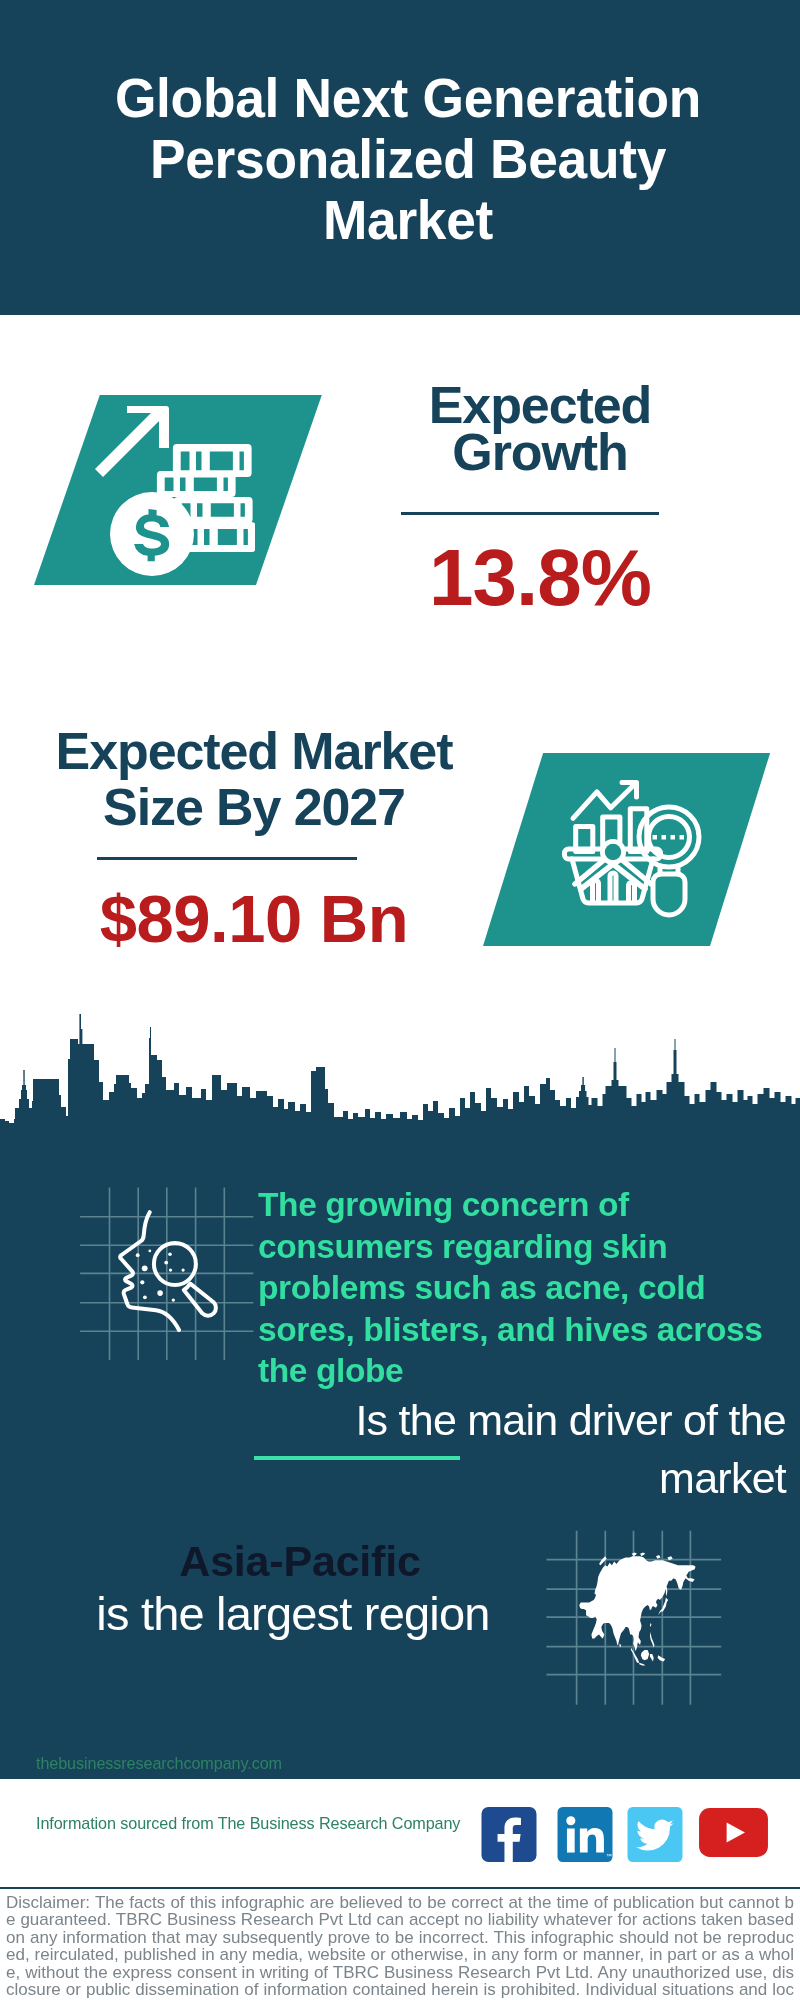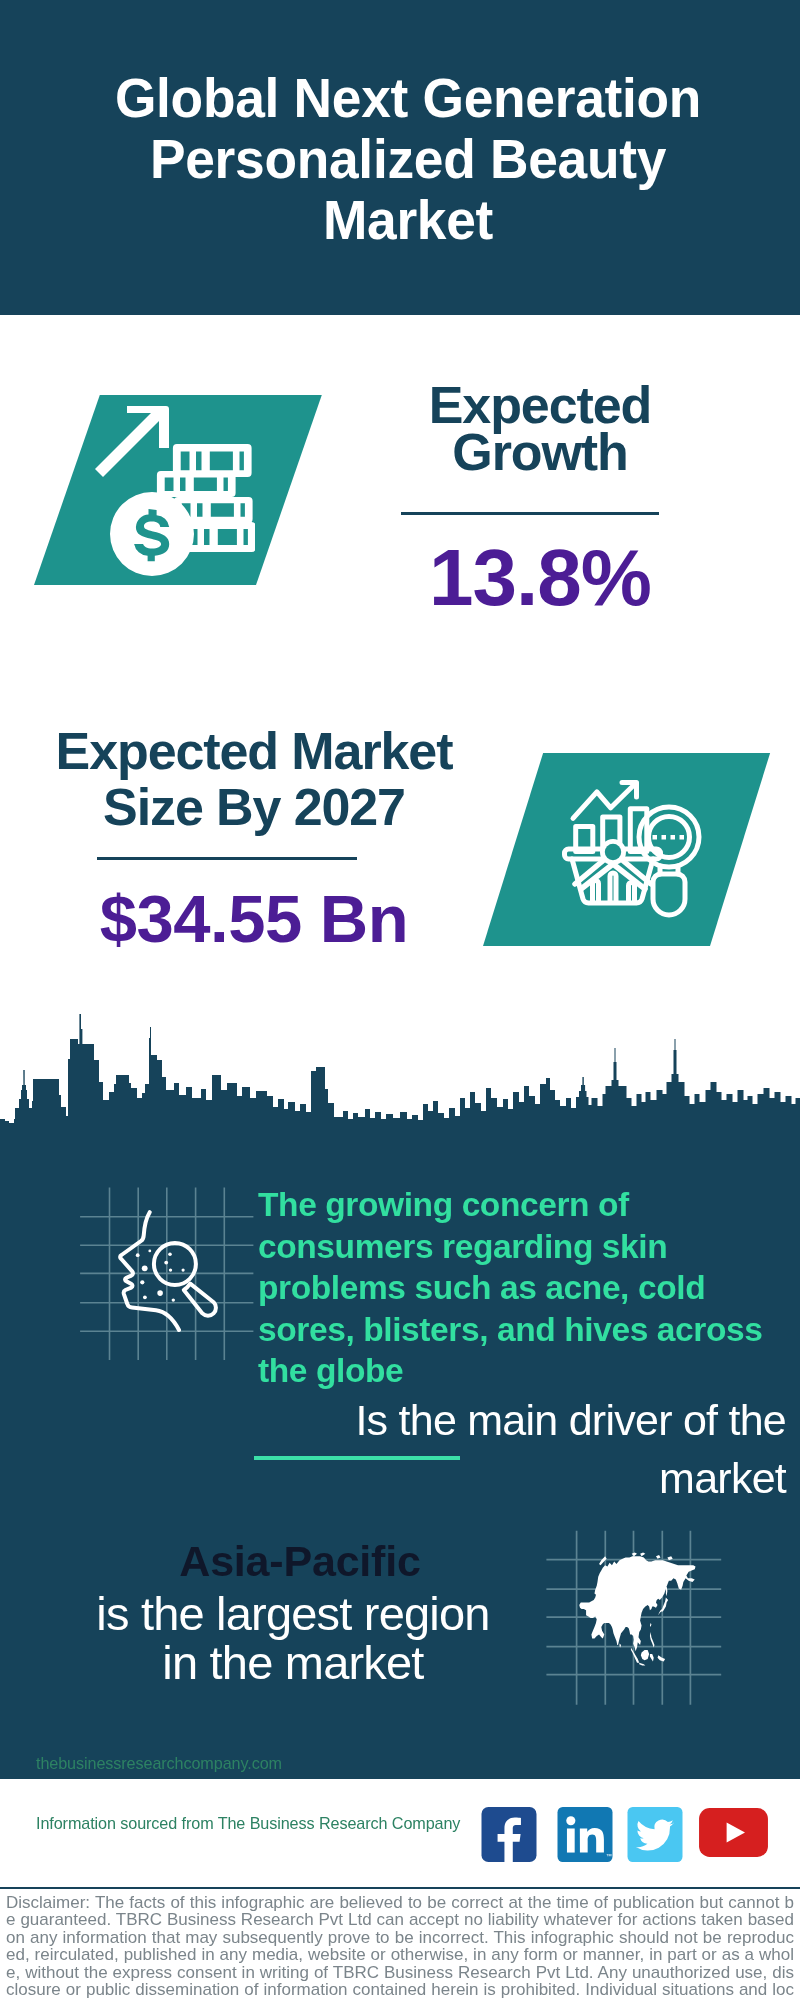--- a/index.html
+++ b/index.html
@@ -14,21 +14,21 @@
     transform:scaleX(.952);transform-origin:center}
   .header .t1{top:67px}
   .header .t2{top:128px}
   .header .t3{top:189px}
 
   
   .para{position:absolute;background:#1e938d}
 
   .ttl{position:absolute;color:#16435a;font-weight:bold;text-align:center;
        font-size:52px;line-height:47px;letter-spacing:-1.1px}
-  .val{position:absolute;color:#4c1d95;font-weight:bold;text-align:center;
+  .val{position:absolute;color:#b91c1c;font-weight:bold;text-align:center;
        font-size:80px;line-height:84px;letter-spacing:-1px}
   .rule{position:absolute;background:#16435a;height:3px}
 
   
   .dark{position:absolute;left:0;top:1143px;width:800px;height:636px;background:#16435a}
   .drv-hl{color:#32dfa0;font-weight:bold;font-size:33.5px;line-height:41.5px;text-align:left;letter-spacing:-0.4px}
   .drv-sub{color:#fff;font-size:43px;line-height:58px;text-align:right;letter-spacing:-0.75px}
   .reg-hl{color:#0f172a;font-weight:bold;font-size:43px;line-height:46px;text-align:center;letter-spacing:-0.2px}
   .reg-sub{color:#fff;font-size:47px;line-height:49px;text-align:center;letter-spacing:-0.8px}
 
@@ -82,21 +82,21 @@
     </g>
   </svg>
 
   <div class="ttl" style="left:340px;top:382px;width:400px">Expected Growth</div>
   <div class="rule" style="left:401px;top:512px;width:258px"></div>
   <div class="val" style="left:340px;top:536px;width:400px">13.8%</div>
 
   <div class="ttl" style="left:54px;top:728px;width:400px">Expected Market</div>
   <div class="ttl" style="left:54px;top:784px;width:400px">Size By 2027</div>
   <div class="rule" style="left:97px;top:857px;width:260px"></div>
-  <div class="val" style="left:54px;top:882px;width:400px;font-size:67px;line-height:74px;letter-spacing:-0.5px">$34.55 Bn</div>
+  <div class="val" style="left:54px;top:882px;width:400px;font-size:67px;line-height:74px;letter-spacing:-0.5px">$89.10 Bn</div>
 
   <div class="para" style="left:483px;top:753px;width:227px;height:193px;transform:skewX(-17.3deg);transform-origin:bottom left"></div>
 
   <svg viewBox="0 0 152 150" style="overflow:visible;position:absolute;left:561px;top:777px;width:152px;height:150px">
     <g fill="none" stroke="#ffffff" stroke-width="5" stroke-linecap="round" stroke-linejoin="round">
 
       <path d="M12 41.4 L35.9 14.8 L49.7 30.8 L74.7 6.3"></path>
       <path d="M61 5.6 h14.5 v14.5"></path>
 
       <path d="M14.7 49.6 h17.1 v25 h-17.1 z"></path>
@@ -171,21 +171,20 @@
       <circle cx="80.1" cy="72.1" r="1.6"></circle>
     </g>
   </svg>
 
   <div class="drv-hl" style="position:absolute;left:258px;top:1184px;width:528px">The growing concern of consumers regarding skin problems such as acne, cold sores, blisters, and hives across the globe</div>
   <div class="drv-sub" style="position:absolute;left:258px;top:1391px;width:528px">Is the main driver of the market</div>
   <div style="position:absolute;left:254px;top:1456px;width:206px;height:4px;background:#3ce0a8"></div>
 
   <div class="reg-hl" style="position:absolute;left:60px;top:1538px;width:480px">Asia-Pacific</div>
   <div class="reg-sub" style="position:absolute;left:53px;top:1589px;width:480px">is the largest region</div>
-  <div class="reg-sub" style="position:absolute;left:53px;top:1638px;width:480px">in the market</div>
 
   <svg viewBox="0 0 190 190" style="position:absolute;left:540px;top:1525px;width:190px;height:190px">
     <g stroke="#5b8392" stroke-width="1.7" fill="none">
       <path d="M36.6 5.8 V179.8 M65.3 5.8 V179.8 M93.5 5.8 V179.8 M122.3 5.8 V179.8 M150.4 5.8 V179.8"></path>
       <path d="M6.4 34.6 H181.2 M6.4 64.2 H181.2 M6.4 92.1 H181.2 M6.4 121.7 H181.2 M6.4 149.6 H181.2"></path>
     </g>
   </svg>
 
   <svg viewBox="0 0 200 200" style="position:absolute;left:562px;top:1538px;width:150px;height:150px">
     <path id="asiapath" fill="#ffffff" d="M 54.4 39.8 L 57.5 36.4 L 60.5 38.1 L 63.5 33 L 66.6 36.4 L 69.6 31.3 L 72.6 34.7 L 76.7 29.6 L 80.8 27.8 L 84.8 26.1 L 89.9 26.1 L 93.9 24.4 L 99 24.4 L 104.1 24.4 L 109.1 26.1 L 112.2 29.6 L 115.2 31.3 L 119.2 31.3 L 124.3 29.6 L 129.4 29.6 L 134.4 29.6 L 139.5 31.3 L 144.6 33 L 149.6 34.7 L 154.7 36.4 L 159.8 36.4 L 164.8 36.4 L 169.9 36.4 L 175 36.4 L 178 38.1 L 177 41.5 L 172.9 43.2 L 168.9 45 L 165.8 50.1 L 167.9 53.5 L 172.9 53.5 L 177 55.2 L 173.9 58.6 L 168.9 56.9 L 164.8 53.5 L 161.8 58.6 L 160.8 63.8 L 158.8 68.9 L 155.7 67.2 L 153.7 60.4 L 151.7 55.2 L 148.6 53.5 L 145.6 56.9 L 142.5 56.9 L 140.5 62.1 L 138.5 67.2 L 136.5 74 L 133.4 79.2 L 130.4 82.6 L 128.4 80.9 L 126.3 82.6 L 125.3 86 L 127.4 89.4 L 125.3 92.9 L 122.3 91.2 L 120.3 91.2 L 119.2 94.6 L 117.2 96.3 L 116.2 91.2 L 114.2 89.4 L 111.1 91.2 L 108.1 94.6 L 106.1 99.7 L 105.1 104.8 L 104.1 110 L 106.1 116.8 L 105.1 122 L 103 125.4 L 102 132.2 L 105.1 137.4 L 104.1 142.5 L 101 139.1 L 100 145.9 L 98 151 L 97 145.9 L 94.9 140.8 L 95.9 135.6 L 94.9 130.5 L 92.9 128.8 L 90.9 128.8 L 89.9 123.7 L 88.9 120.2 L 86.8 118.5 L 84.8 118.5 L 82.8 122 L 78.7 127.1 L 76.7 133.9 L 74.7 142.5 L 73.7 142.5 L 72.6 137.4 L 70.6 132.2 L 68.6 127.1 L 67.6 122 L 66.6 118.5 L 64.5 115.1 L 62.5 113.4 L 59.5 113.4 L 56.4 113.4 L 54.4 115.1 L 52.4 118.5 L 53.4 123.7 L 56.4 128.8 L 54.4 133.9 L 52.4 132.2 L 49.4 128.8 L 46.3 130.5 L 43.3 133.9 L 40.2 133.9 L 39.2 128.8 L 41.2 123.7 L 43.3 118.5 L 45.3 113.4 L 46.3 108.3 L 44.3 104.8 L 41.2 106.6 L 38.2 106.6 L 35.2 104.8 L 32.1 103.1 L 32.1 96.3 L 29.1 94.6 L 26.1 94.6 L 24 92.9 L 23 89.4 L 25 86 L 29.1 86 L 32.1 86 L 36.2 86 L 39.2 84.3 L 42.3 82.6 L 44.3 79.2 L 45.3 75.8 L 43.3 74 L 44.3 68.9 L 46.3 63.8 L 47.3 58.6 L 48.3 51.8 L 50.4 46.7 L 52.4 43.2 Z M 138.5 79.2 L 141.5 82.6 L 142.5 80.9 L 139.5 86 L 138.5 91.2 L 136.5 94.6 L 134.4 98 L 132.4 98 L 130.4 99.7 L 128.4 103.1 L 129.4 99.7 L 131.4 96.3 L 133.4 94.6 L 135.5 89.4 L 137.5 84.3 Z M 139.5 63.8 L 140.5 70.6 L 139.5 77.5 L 138.5 74 L 138.5 67.2 Z M 118.2 125.4 L 119.2 132.2 L 121.3 137.4 L 123.3 142.5 L 122.3 145.9 L 120.3 140.8 L 118.2 135.6 L 117.2 130.5 Z M 106.1 152.8 L 110.1 149.3 L 114.2 149.3 L 116.2 154.5 L 114.2 161.3 L 110.1 163 L 107.1 161.3 L 105.1 156.2 Z M 91.9 145.9 L 94.9 151 L 98 156.2 L 101 161.3 L 103 166.4 L 100 166.4 L 97 159.6 L 93.9 152.8 L 91.9 149.3 Z M 103 166.4 L 109.1 168.2 L 111.1 169.9 L 107.1 169.9 L 103 168.2 Z M 117.2 154.5 L 120.3 154.5 L 122.3 159.6 L 121.3 164.7 L 119.2 161.3 L 117.2 157.9 Z M 118.2 113.4 L 119.2 115.1 L 118.2 118.5 L 117.2 116.8 Z M 76.7 140.8 L 78.7 142.5 L 77.7 145.9 L 76.7 144.2 Z M 128.4 156.2 L 133.4 159.6 L 137.5 161.3 L 135.5 164.7 L 130.4 163 L 127.4 159.6 Z M 49.4 34.7 L 52.4 29.6 L 57.5 24.4 L 59.5 27.8 L 54.4 33 L 51.4 36.4 Z M 92.9 21 L 97 19.3 L 100 21 L 95.9 24.4 Z M 104.1 21 L 108.1 19.3 L 111.1 21 L 106.1 24.4 Z M 140.5 26.1 L 145.6 24.4 L 147.6 27.8 L 142.5 29.6 Z M 125.3 24.4 L 129.4 22.7 L 131.4 26.1 L 127.4 27.8 Z"></path>

